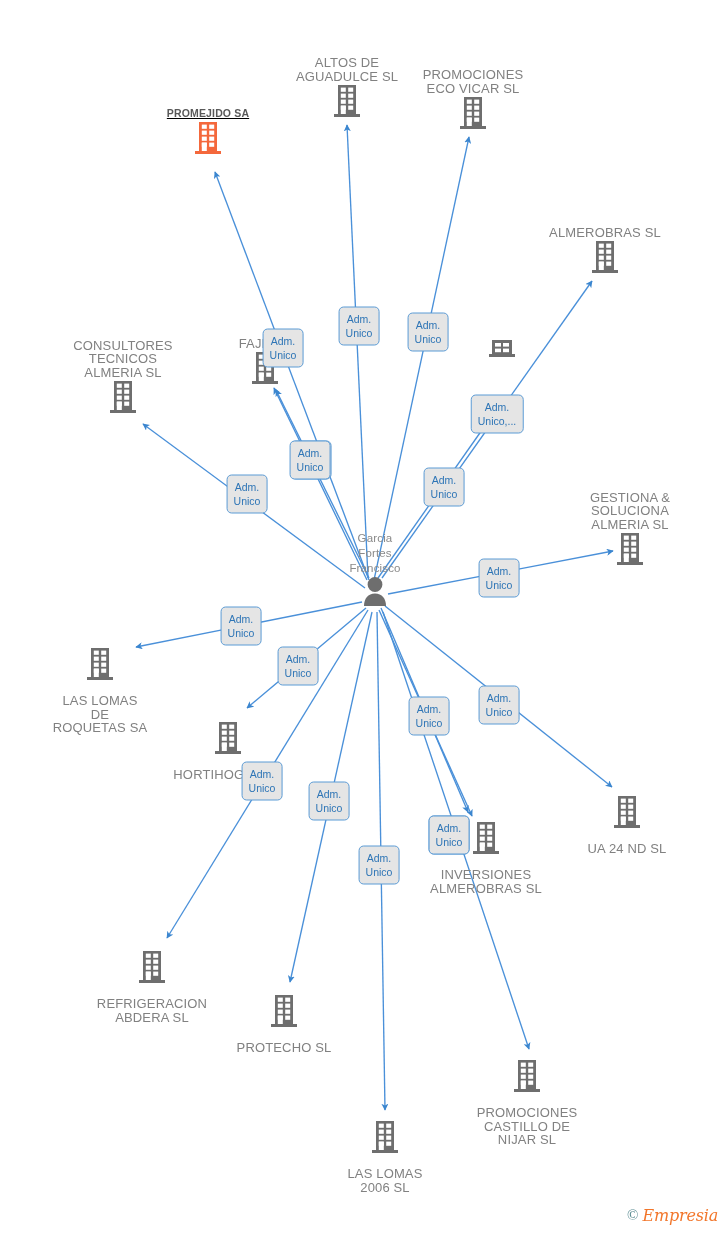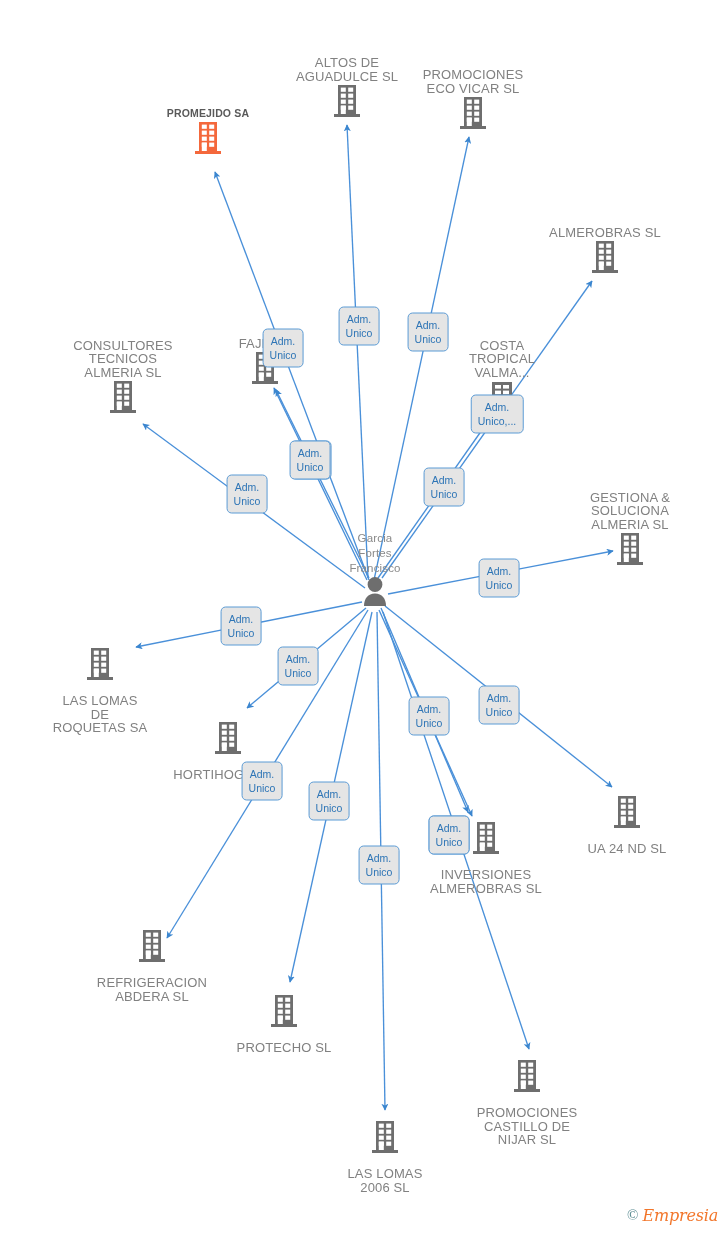--- a/index.html
+++ b/index.html
@@ -112,21 +112,21 @@
         <line x1="381" y1="608" x2="468" y2="812" stroke="#4a90d9" stroke-width="1.35" marker-end="url(#arrow)"></line>
         <line x1="379" y1="610" x2="472" y2="816" stroke="#4a90d9" stroke-width="1.35" marker-end="url(#arrow)"></line>
         <line x1="368" y1="610" x2="167" y2="938" stroke="#4a90d9" stroke-width="1.35" marker-end="url(#arrow)"></line>
         <line x1="372" y1="612" x2="290" y2="982" stroke="#4a90d9" stroke-width="1.35" marker-end="url(#arrow)"></line>
         <line x1="377" y1="612" x2="385" y2="1110" stroke="#4a90d9" stroke-width="1.35" marker-end="url(#arrow)"></line>
         <line x1="383" y1="612" x2="529" y2="1049" stroke="#4a90d9" stroke-width="1.35" marker-end="url(#arrow)"></line>
       </g>
   </svg>
 
   <div id="nodes">
-      <div class="node company label-above highlight" style="left: 208px; top: 106.5px;">
+      <div class="node company label-above highlight" style="left: 208px; top: 106.5px; text-decoration: underline;">
         <span class="label">PROMEJIDO SA</span>
         <span class="icon"><svg width="26" height="32" viewBox="0 0 26 32">
             <rect x="4" y="0" width="18" height="29" fill="#f4683c"></rect>
             <rect x="6.8" y="2.6" width="5" height="4.2" fill="#ffffff"></rect>
             <rect x="14.2" y="2.6" width="5" height="4.2" fill="#ffffff"></rect>
             <rect x="6.8" y="8.6" width="5" height="4.2" fill="#ffffff"></rect>
             <rect x="14.2" y="8.6" width="5" height="4.2" fill="#ffffff"></rect>
             <rect x="6.8" y="14.6" width="5" height="4.2" fill="#ffffff"></rect>
             <rect x="14.2" y="14.6" width="5" height="4.2" fill="#ffffff"></rect>
             <rect x="6.8" y="20.6" width="5" height="4.2" fill="#ffffff"></rect>
@@ -213,23 +213,20 @@
             <rect x="14.2" y="8.6" width="5" height="4.2" fill="#ffffff"></rect>
             <rect x="6.8" y="14.6" width="5" height="4.2" fill="#ffffff"></rect>
             <rect x="14.2" y="14.6" width="5" height="4.2" fill="#ffffff"></rect>
             <rect x="6.8" y="20.6" width="5" height="4.2" fill="#ffffff"></rect>
             <rect x="14.2" y="20.6" width="5" height="4.2" fill="#ffffff"></rect>
             <rect x="6.8" y="20.6" width="5" height="8.4" fill="#ffffff"></rect>
             <rect x="0" y="29" width="26" height="3" fill="#6e6e6e"></rect>
           </svg></span>
       </div>
       <div class="node company label-above" style="left: 502px; top: 338.5px;">
-        <span class="label">COSTA
-TROPICAL
-VALMA...</span>
         <span class="icon"><svg width="26" height="18" viewBox="0 0 26 18">
             <rect x="3" y="1" width="20" height="14" fill="#6e6e6e"></rect>
             <rect x="6" y="4" width="6" height="3.6" fill="#ffffff"></rect>
             <rect x="14" y="4" width="6" height="3.6" fill="#ffffff"></rect>
             <rect x="6" y="9.6" width="6" height="3.6" fill="#ffffff"></rect>
             <rect x="14" y="9.6" width="6" height="3.6" fill="#ffffff"></rect>
             <rect x="0" y="15" width="26" height="3" fill="#6e6e6e"></rect>
           </svg></span>
       </div>
       <div class="node company label-above" style="left: 630px; top: 490.5px;">
@@ -310,21 +307,21 @@
             <rect x="6.8" y="14.6" width="5" height="4.2" fill="#ffffff"></rect>
             <rect x="14.2" y="14.6" width="5" height="4.2" fill="#ffffff"></rect>
             <rect x="6.8" y="20.6" width="5" height="4.2" fill="#ffffff"></rect>
             <rect x="14.2" y="20.6" width="5" height="4.2" fill="#ffffff"></rect>
             <rect x="6.8" y="20.6" width="5" height="8.4" fill="#ffffff"></rect>
             <rect x="0" y="29" width="26" height="3" fill="#6e6e6e"></rect>
           </svg></span>
         <span class="label">INVERSIONES
 ALMEROBRAS SL</span>
       </div>
-      <div class="node company label-below" style="left: 152px; top: 930px;">
+      <div class="node company label-below" style="left: 152px; top: 951px;">
         <span class="icon"><svg width="26" height="32" viewBox="0 0 26 32">
             <rect x="4" y="0" width="18" height="29" fill="#6e6e6e"></rect>
             <rect x="6.8" y="2.6" width="5" height="4.2" fill="#ffffff"></rect>
             <rect x="14.2" y="2.6" width="5" height="4.2" fill="#ffffff"></rect>
             <rect x="6.8" y="8.6" width="5" height="4.2" fill="#ffffff"></rect>
             <rect x="14.2" y="8.6" width="5" height="4.2" fill="#ffffff"></rect>
             <rect x="6.8" y="14.6" width="5" height="4.2" fill="#ffffff"></rect>
             <rect x="14.2" y="14.6" width="5" height="4.2" fill="#ffffff"></rect>
             <rect x="6.8" y="20.6" width="5" height="4.2" fill="#ffffff"></rect>
             <rect x="14.2" y="20.6" width="5" height="4.2" fill="#ffffff"></rect>

